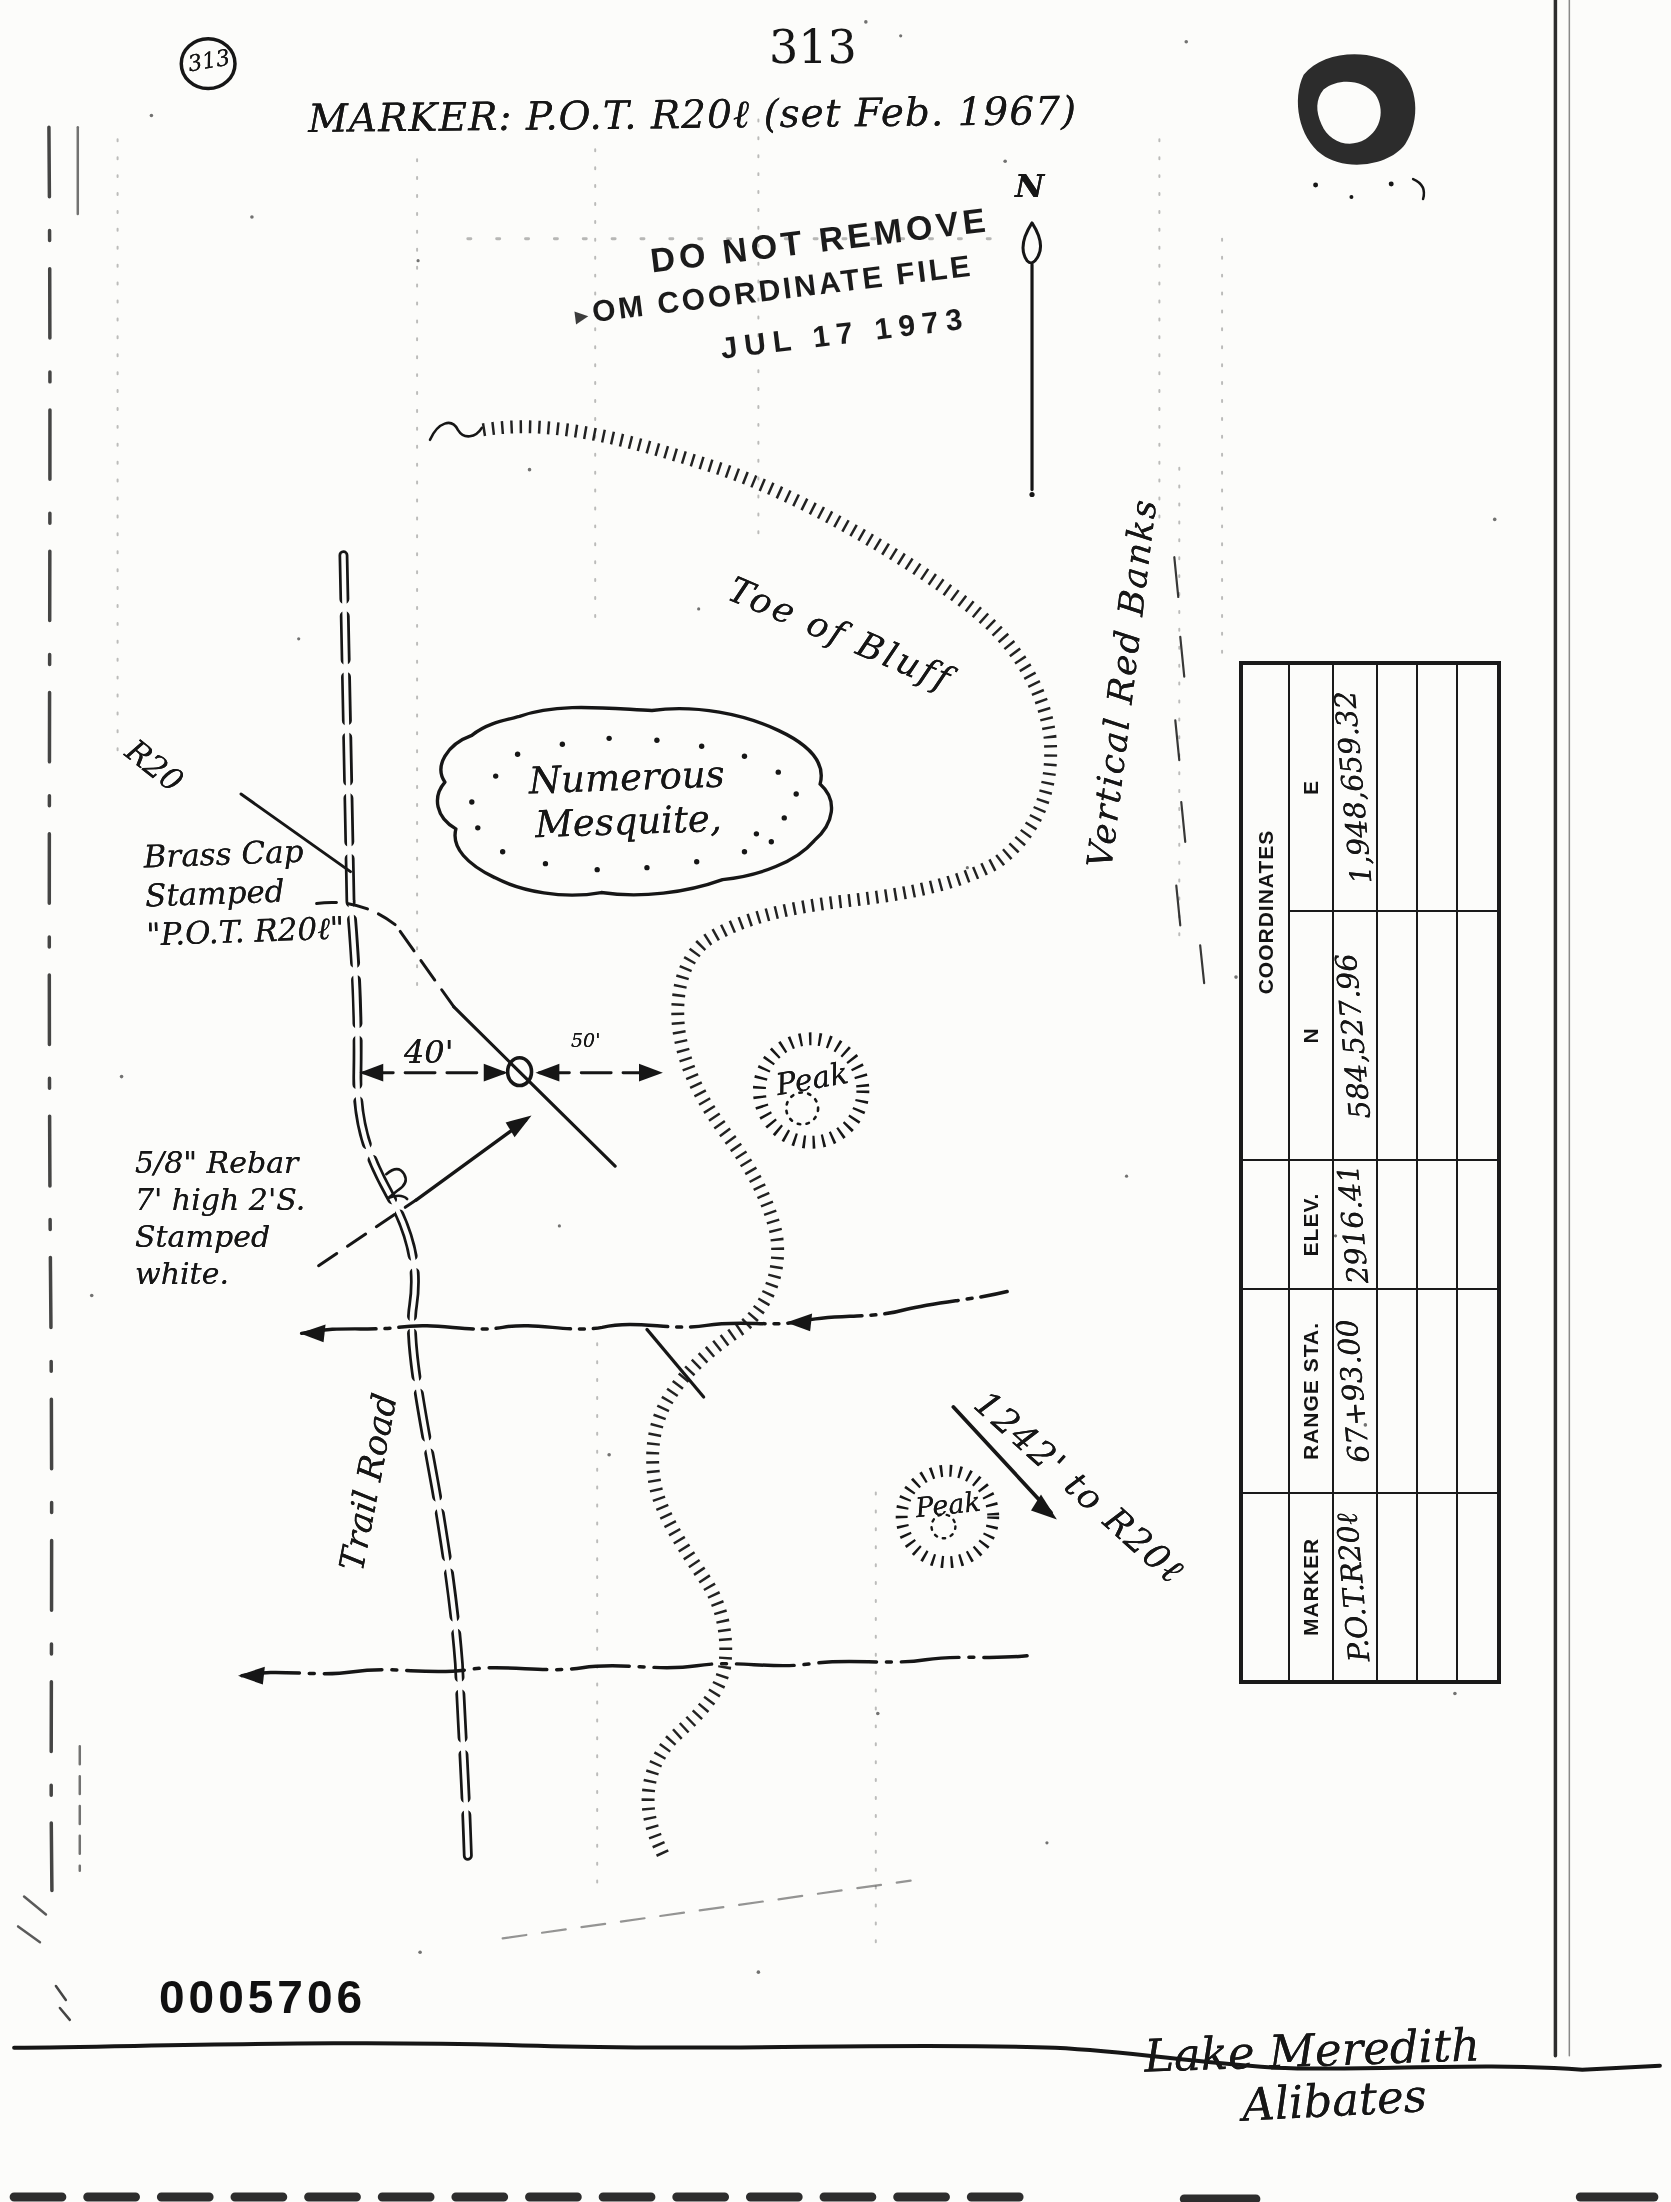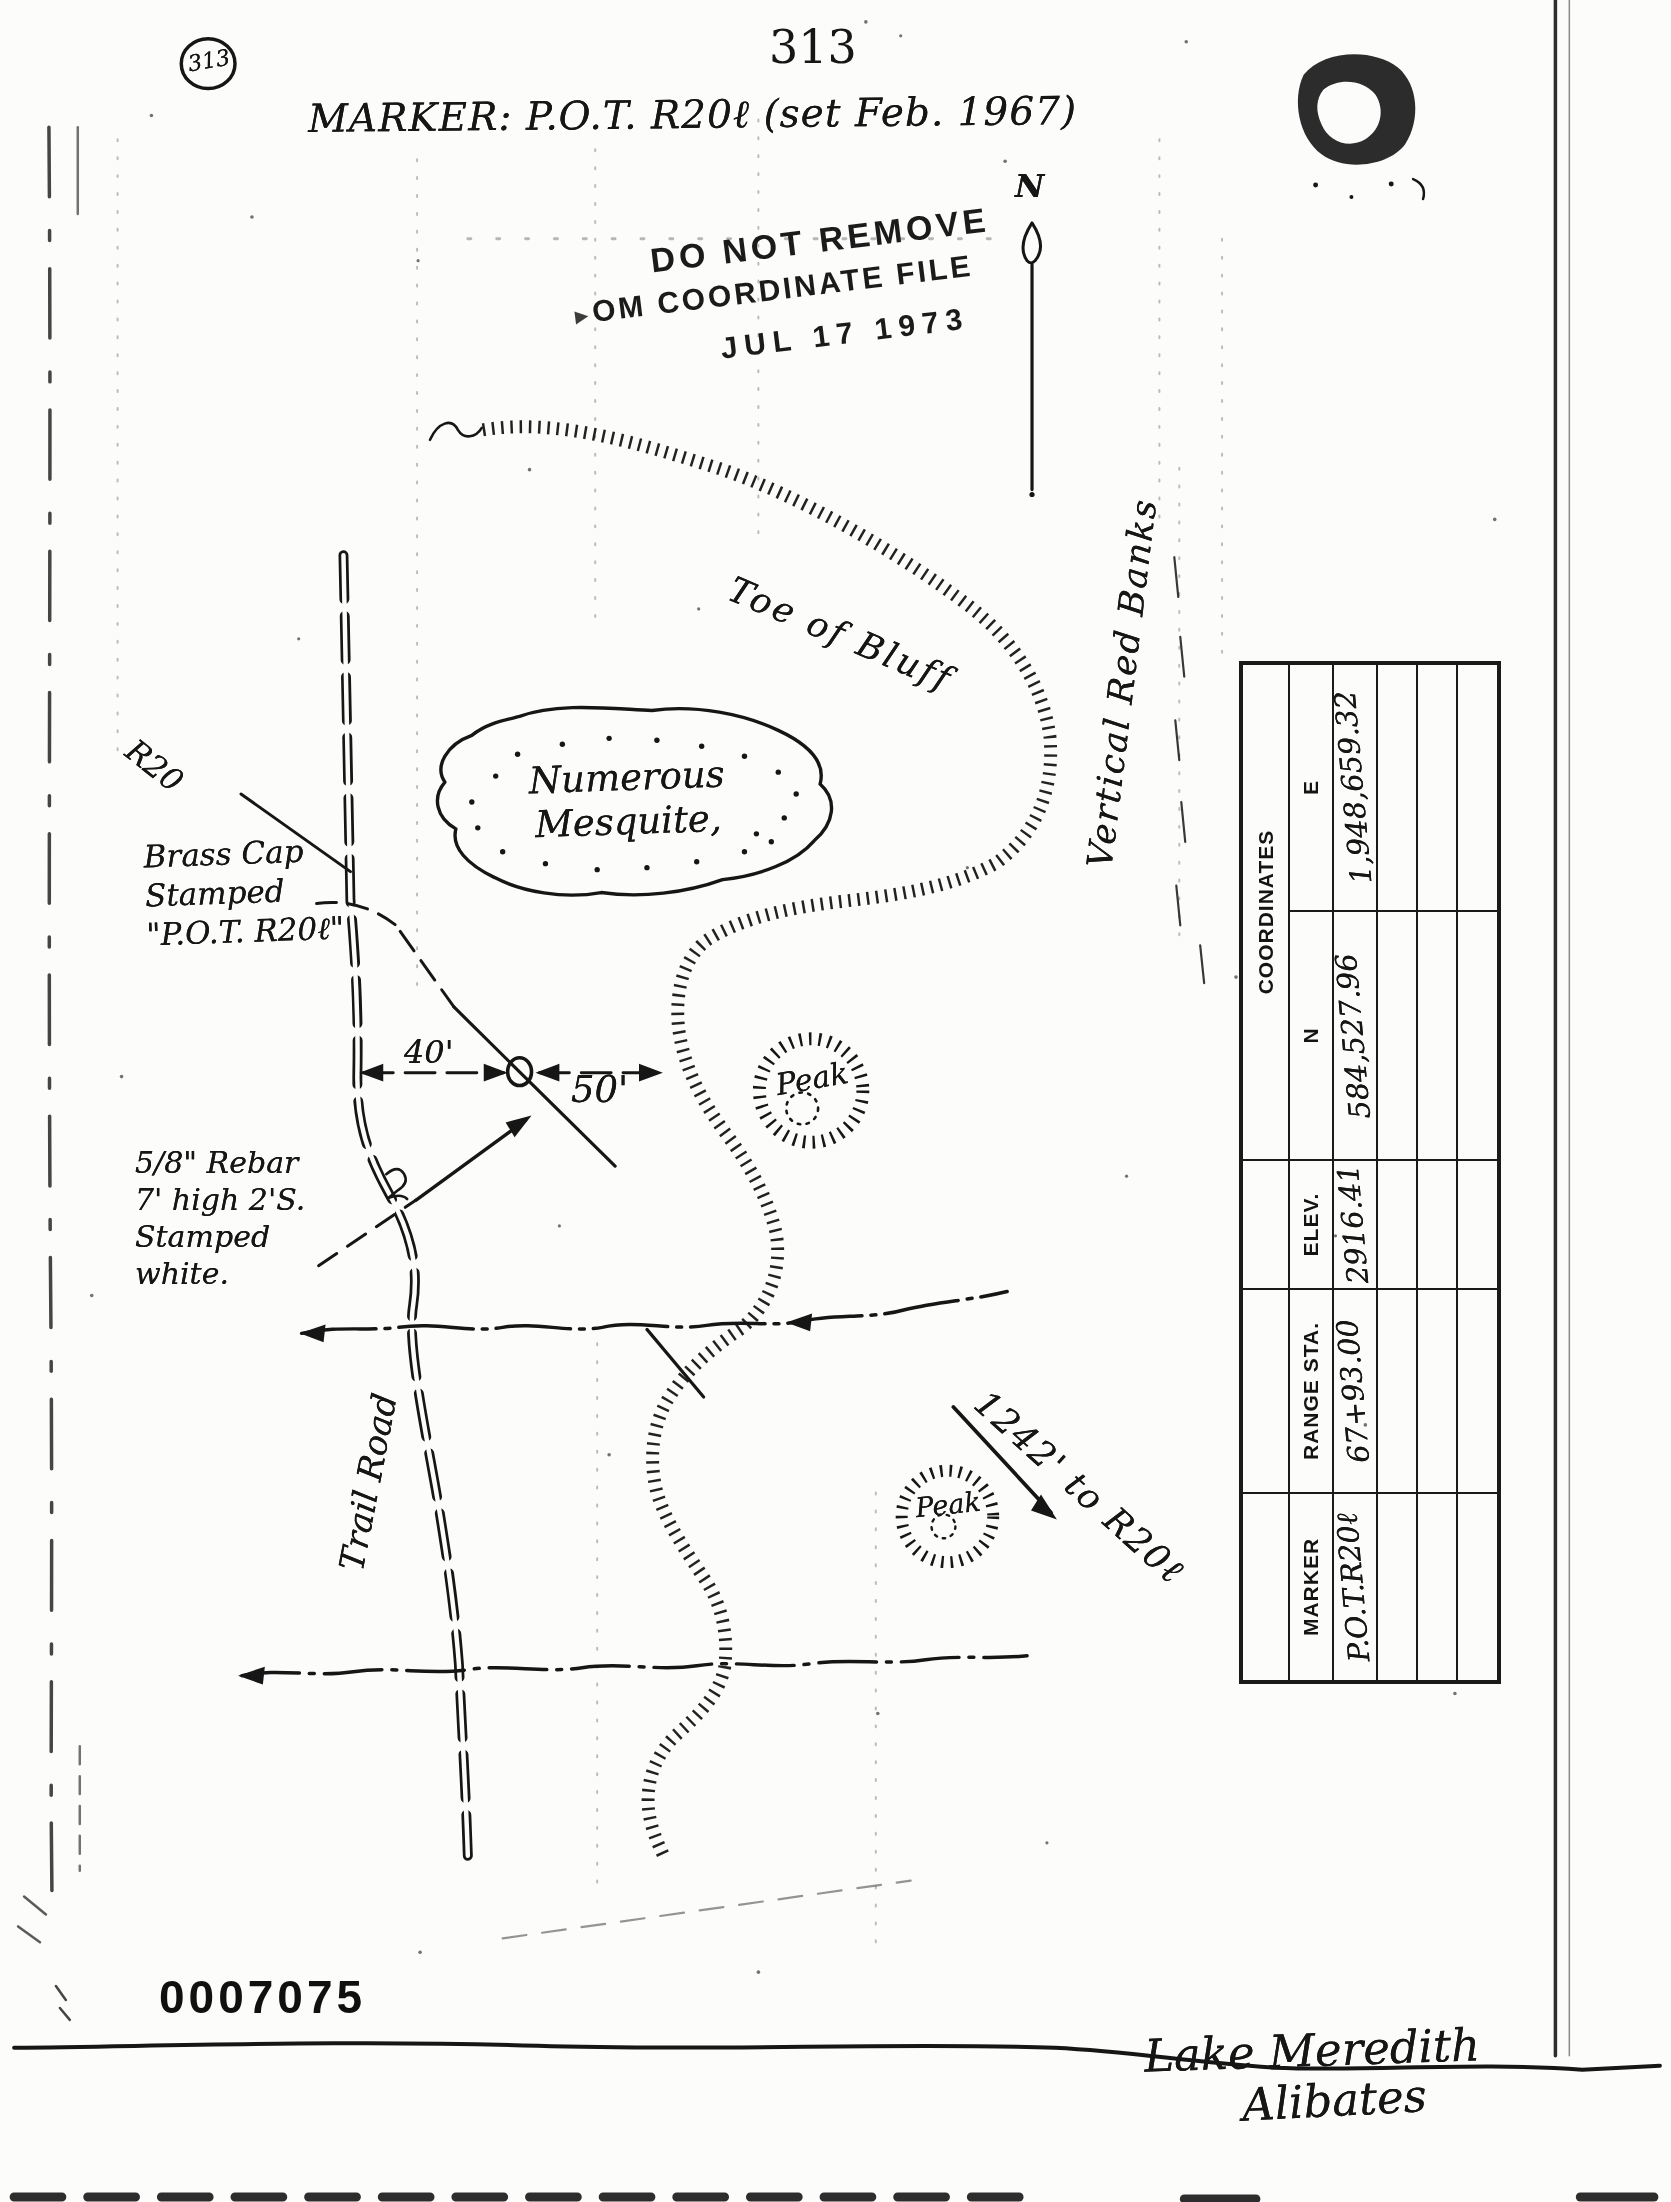--- a/index.html
+++ b/index.html
@@ -21,21 +21,21 @@
   .stamp .s2{font-size:30px;letter-spacing:3px;padding-left:6px;margin-top:7px;}
   .stamp .s2 .pre{font-size:22px;opacity:.85;letter-spacing:0;}
   .stamp .s3{font-size:30px;letter-spacing:7px;padding-left:151px;margin-top:18px;}
   
   .toe-of-bluff{left:738px;top:569px;font-size:35px;transform:rotate(23deg);transform-origin:0 0;letter-spacing:3px;}
   .red-banks{left:923px;top:663px;width:398px;text-align:center;font-size:35px;transform:rotate(-83deg);letter-spacing:2px;}
   .mesquite{left:478px;top:756px;width:299px;text-align:center;font-size:37px;line-height:44px;transform:rotate(-2deg);}
   .r20{left:141px;top:732px;font-size:31px;transform:rotate(38deg);transform-origin:0 0;}
   .brass-cap{left:145px;top:834px;font-size:31px;line-height:39px;transform:rotate(-2deg);}
   .dim40{left:404px;top:1033px;font-size:32px;}
-  .dim50{left:571px;top:1068px;font-size:37px;}
+  .dim50{left:571px;top:1029px;font-size:19px;}
   .rebar{left:135px;top:1144px;font-size:30px;line-height:37px;}
   .peak1{left:766px;top:1061px;width:92px;text-align:center;font-size:30px;transform:rotate(-10deg);}
   .peak2{left:905px;top:1489px;width:86px;text-align:center;font-size:27px;transform:rotate(-6deg);}
   .trail-road{left:261px;top:1462px;width:214px;text-align:center;font-size:34px;transform:rotate(-79deg);}
   .dist1242{left:915px;top:1467px;width:328px;text-align:center;font-size:35px;transform:rotate(42deg);letter-spacing:2px;}
   
   .serial{left:159px;top:1970px;font-size:46px;font-weight:bold;letter-spacing:4px;color:#101010;}
   .hw1{left:1144px;top:2024px;font-size:45px;transform:rotate(-2deg);}
   .hw2{left:1242px;top:2074px;font-size:45px;transform:rotate(-3deg);}
   
@@ -337,18 +337,18 @@
             <td></td>
             <td></td>
             <td></td>
             <td></td>
             <td></td>
           </tr>
     </tbody>
       </table>
   </div>
 
-  <div class="lbl print serial">0007075</div>
+  <div class="lbl print serial">0005706</div>
   <div class="lbl hand hw1">Lake Meredith</div>
   <div class="lbl hand hw2">Alibates</div>
 
 </div>
 
 
 </body></html>

